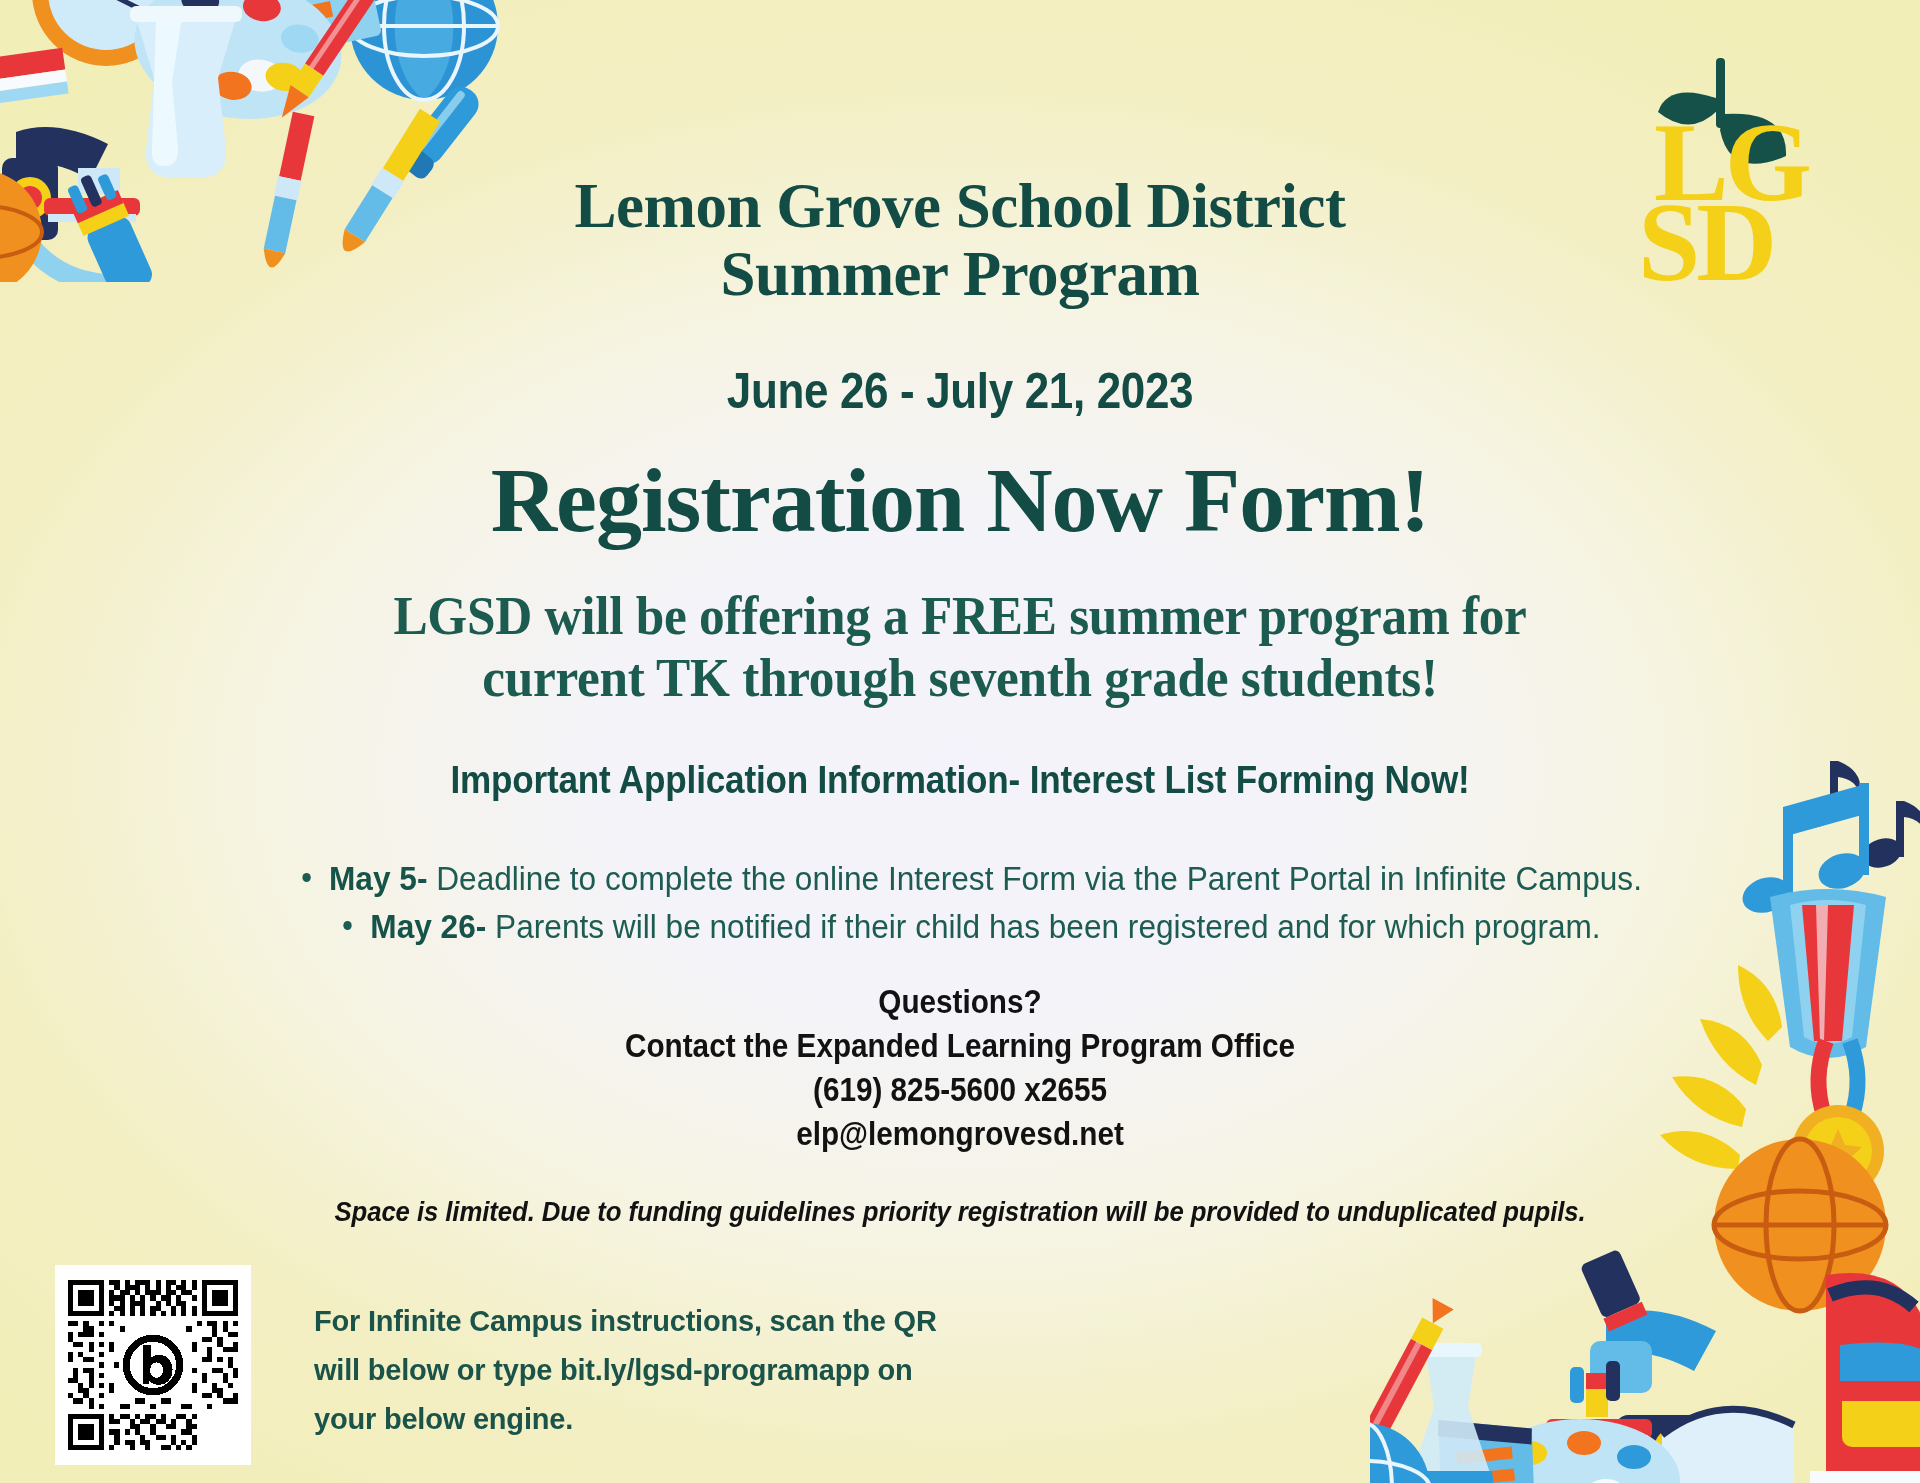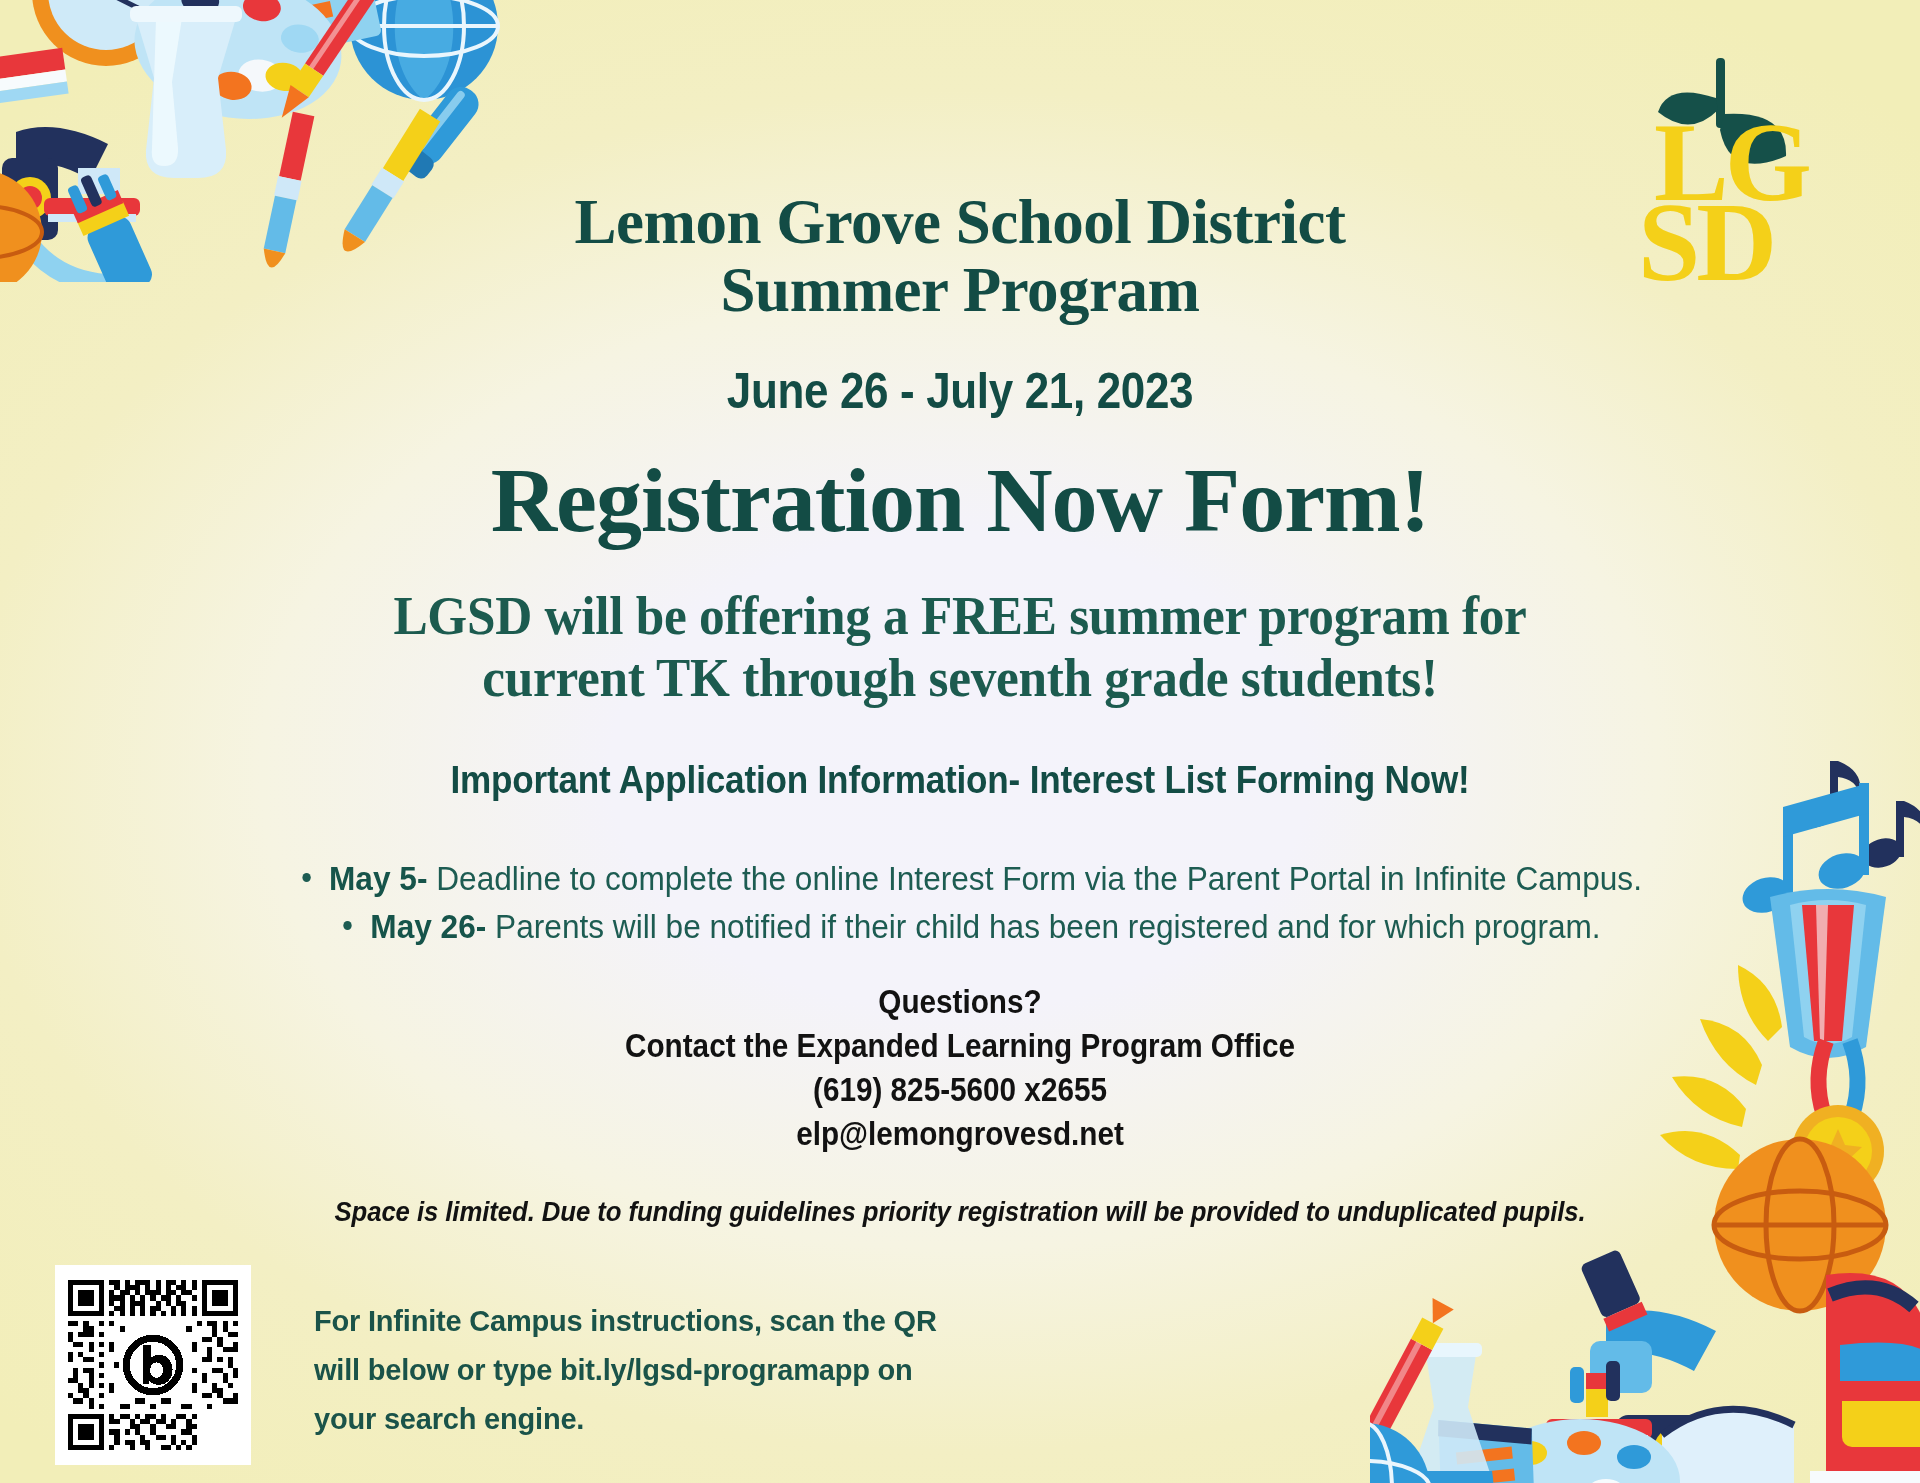--- a/index.html
+++ b/index.html
@@ -20,21 +20,21 @@
 
   
   #logo{position:absolute;left:1628px;top:52px;width:250px;height:235px;}
 
   
   #content{position:absolute;left:0;top:0;width:1920px;height:1483px;}
 
   .title{
     position:absolute;left:0;width:1920px;text-align:center;
     font-family:"Liberation Serif", serif;font-weight:bold;
-    color:#134c45;letter-spacing:-0.5px;margin-top:16px;
+    color:#134c45;letter-spacing:-0.5px;
   }
   #title-line1{top:172px;font-size:63px;line-height:68px;}
   #title-line2{top:240px;font-size:63px;line-height:68px;}
 
   #dates{
     position:absolute;left:0;top:362px;width:1920px;text-align:center;
     font-family:"Liberation Sans", sans-serif;font-weight:bold;
     font-size:50px;letter-spacing:-0.4px;color:#134c45;
     transform:scaleX(0.88);transform-origin:50% 50%;
   }
@@ -585,17 +585,17 @@
         <g fill="#000000">
           <path d="M16.5 10.6 a5.9 5.9 0 1 0 0.01 0 z M16.5 12.0 a4.5 4.5 0 1 1 -0.01 0 z"></path>
           <path d="M14.6 12.6 h1.5 v2.5 c0.45 -0.4 1.0 -0.6 1.6 -0.6 c1.5 0 2.6 1.2 2.6 2.9 c0 1.8 -1.15 3.0 -2.75 3.0 c-0.75 0 -1.35 -0.3 -1.75 -0.8 l-0.1 0.65 h-1.1 z M17.2 16.0 c-0.75 0 -1.25 0.6 -1.25 1.5 c0 0.9 0.5 1.5 1.25 1.5 c0.75 0 1.25 -0.6 1.25 -1.5 c0 -0.9 -0.5 -1.5 -1.25 -1.5 z"></path>
         </g>
       </svg>
     </div>
 
     <div id="qr-text">
       <span>For Infinite Campus instructions, scan the QR</span>
       <span>will below or type bit.ly/lgsd-programapp on</span>
-      <span>your search engine.</span>
+      <span>your below engine.</span>
     </div>
 
   </div>
 </div>
 
 </body></html>

